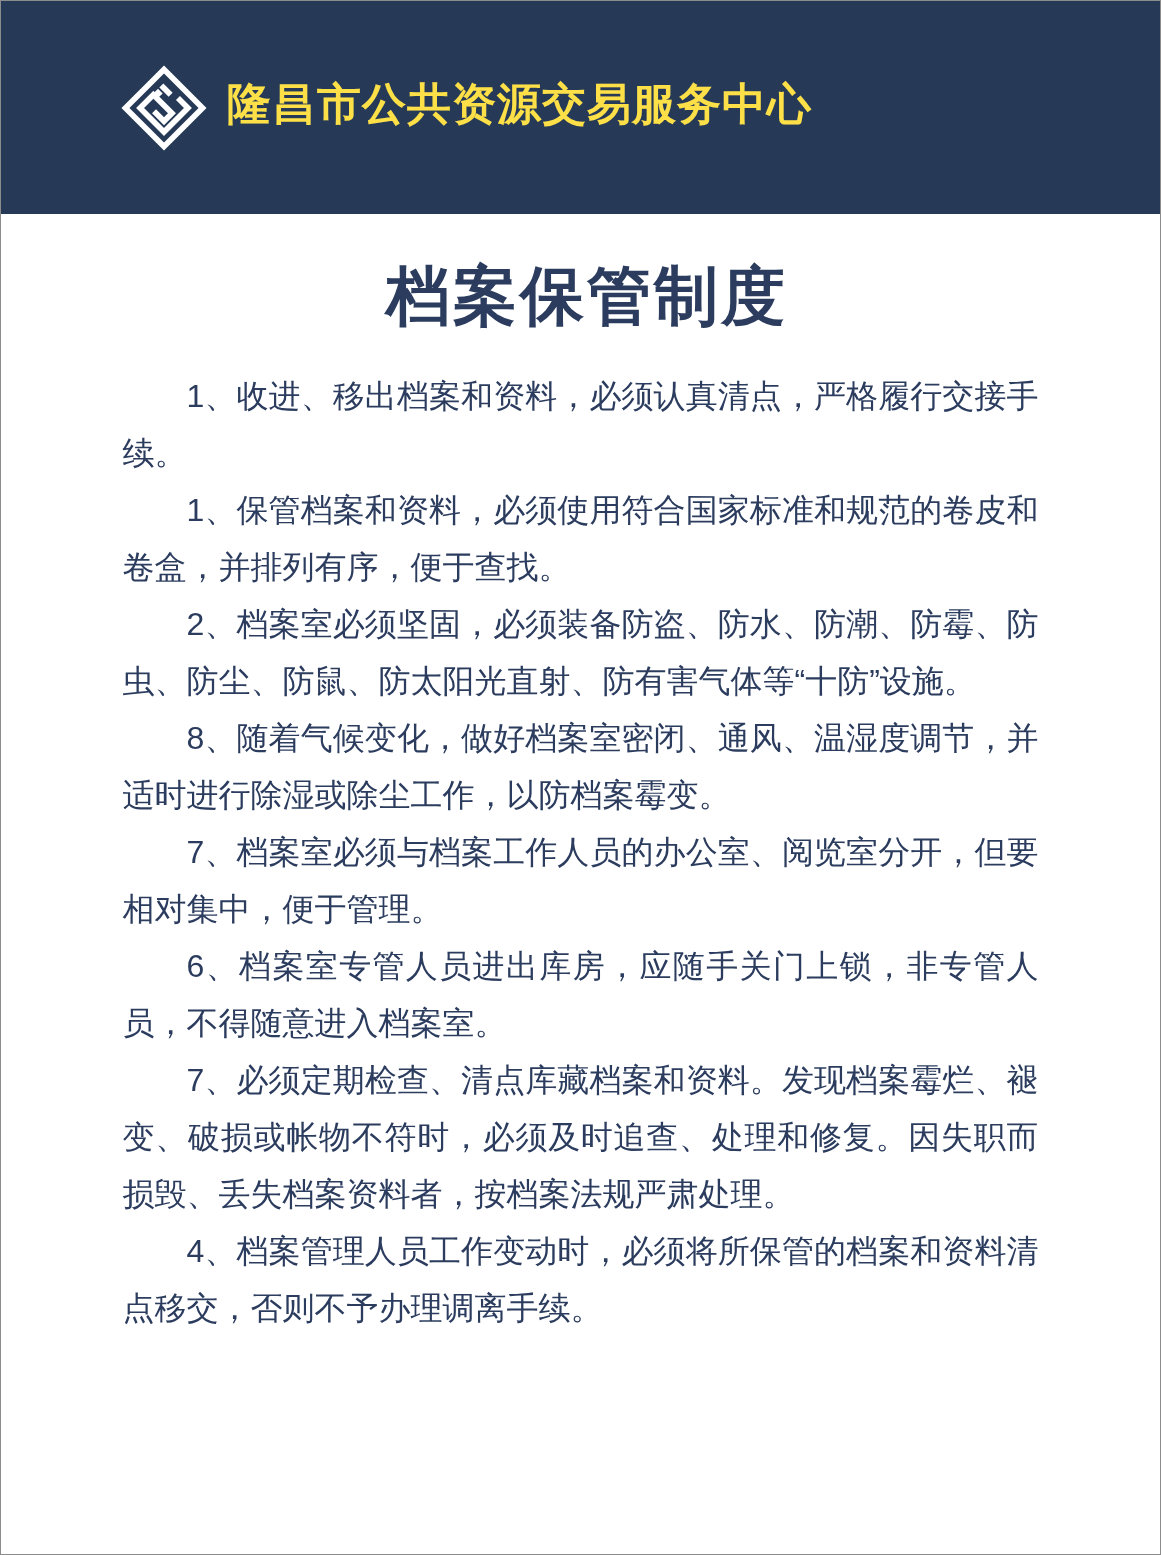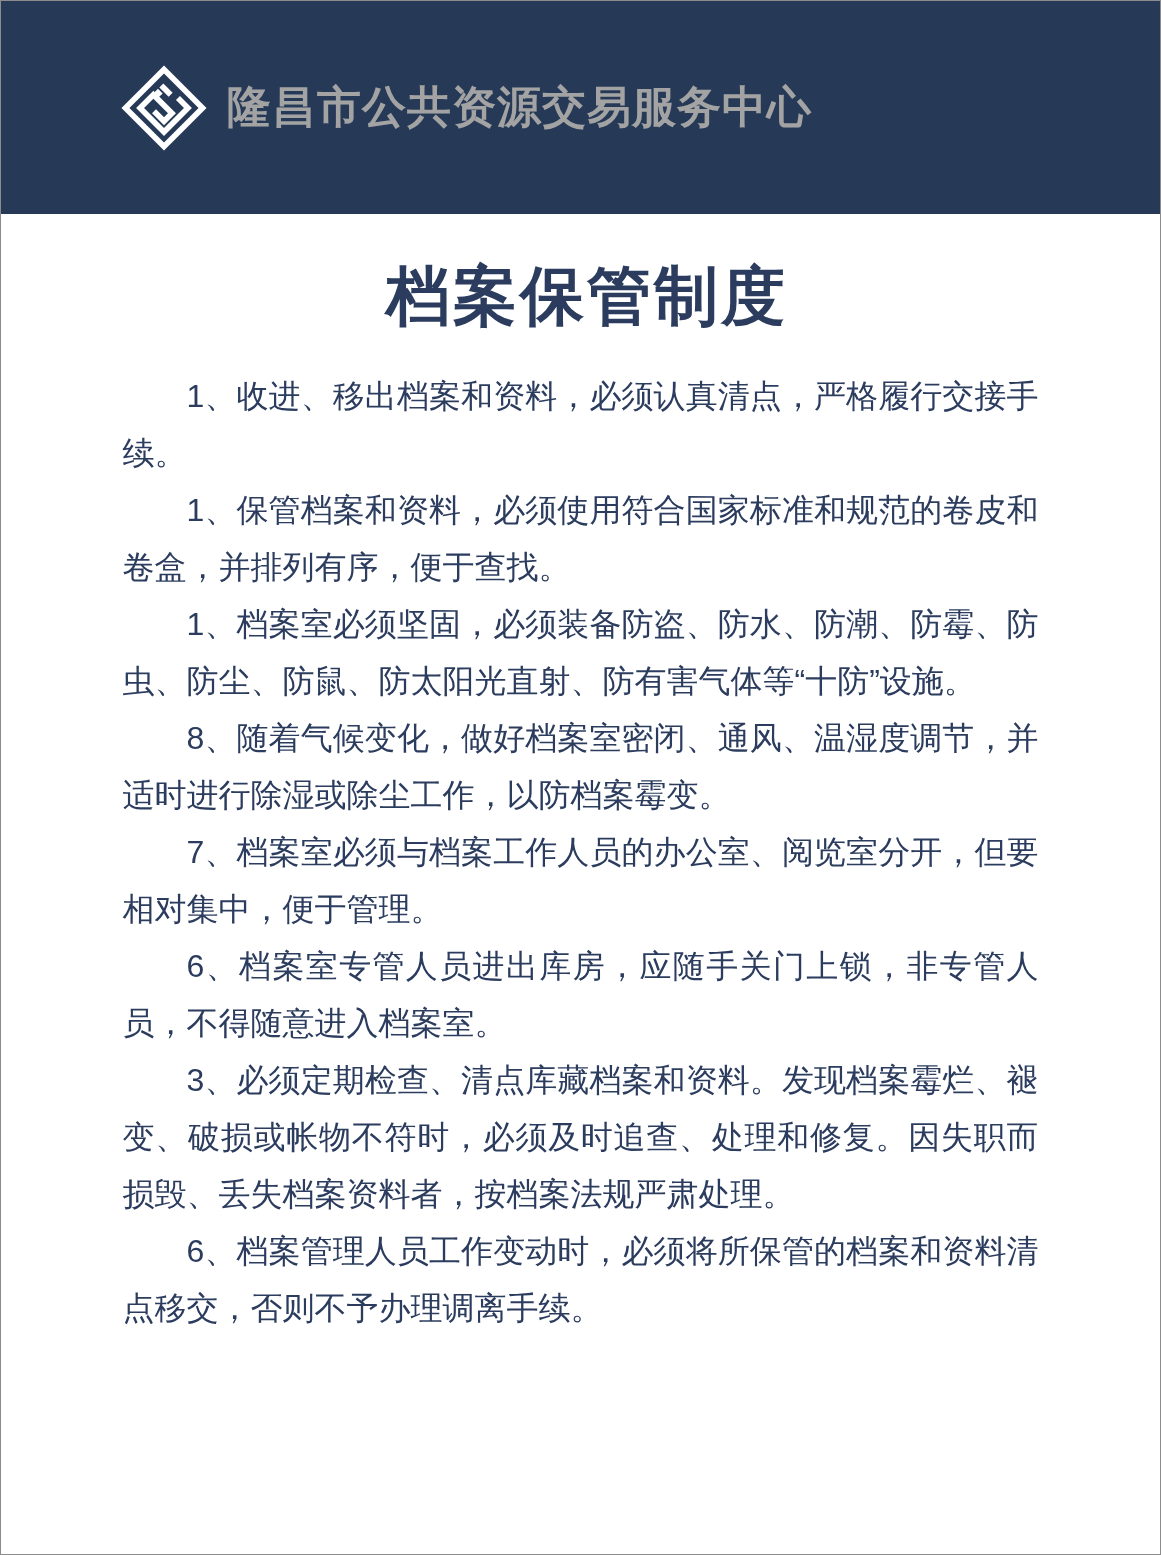--- a/index.html
+++ b/index.html
@@ -86,30 +86,30 @@
       <svg viewBox="0 0 100 100" fill="none" stroke="#ffffff" stroke-width="6">
         <g transform="rotate(45 50 50)">
           <rect x="21" y="21" width="58" height="58"></rect>
           <path d="M31 35 H45"></path>
           <path d="M31 43 H38"></path>
           <path d="M53 32 H68 V68 H32 V48 H60 V60 H45"></path>
         </g>
       </svg>
     </div>
     <div class="header-text">
-      <div class="header-title-cn" style="color: #a3a3a3;">隆昌市公共资源交易服务中心</div>
+      <div class="header-title-cn" style="color: #fde047; font-family: Liberation Mono, monospace;">隆昌市公共资源交易服务中心</div>
     </div>
   </div>
 
   <div class="doc-title" style="color: rgb(43, 60, 94); padding-left: 13px;">档案保管制度</div>
 
   <div class="doc-body" style="color: rgb(43, 60, 94);">
     <p>1、收进、移出档案和资料，必须认真清点，严格履行交接手续。</p>
     <p>1、保管档案和资料，必须使用符合国家标准和规范的卷皮和卷盒，并排列有序，便于查找。</p>
-    <p>1、档案室必须坚固，必须装备防盗、防水、防潮、防霉、防虫、防尘、防鼠、防太阳光直射、防有害气体等“十防”设施。</p>
+    <p>2、档案室必须坚固，必须装备防盗、防水、防潮、防霉、防虫、防尘、防鼠、防太阳光直射、防有害气体等“十防”设施。</p>
     <p>8、随着气候变化，做好档案室密闭、通风、温湿度调节，并适时进行除湿或除尘工作，以防档案霉变。</p>
     <p>7、档案室必须与档案工作人员的办公室、阅览室分开，但要相对集中，便于管理。</p>
     <p>6、档案室专管人员进出库房，应随手关门上锁，非专管人员，不得随意进入档案室。</p>
-    <p>3、必须定期检查、清点库藏档案和资料。发现档案霉烂、褪变、破损或帐物不符时，必须及时追查、处理和修复。因失职而损毁、丢失档案资料者，按档案法规严肃处理。</p>
-    <p>6、档案管理人员工作变动时，必须将所保管的档案和资料清点移交，否则不予办理调离手续。</p>
+    <p>7、必须定期检查、清点库藏档案和资料。发现档案霉烂、褪变、破损或帐物不符时，必须及时追查、处理和修复。因失职而损毁、丢失档案资料者，按档案法规严肃处理。</p>
+    <p>4、档案管理人员工作变动时，必须将所保管的档案和资料清点移交，否则不予办理调离手续。</p>
   </div>
 
 </div>
 
 </body></html>

